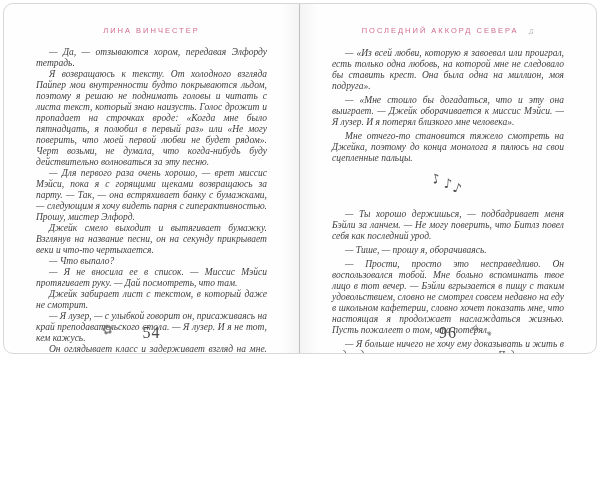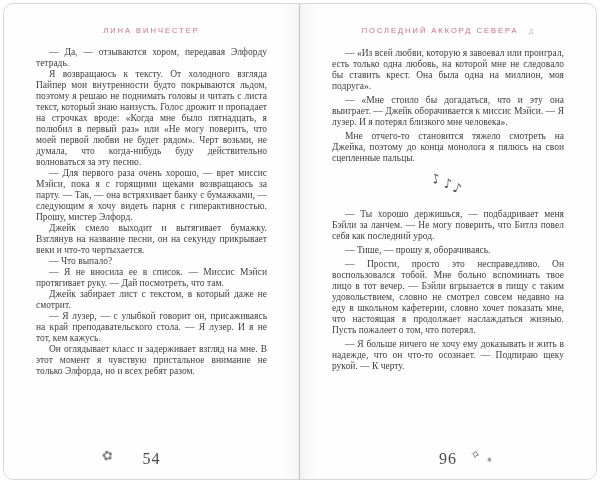--- a/index.html
+++ b/index.html
@@ -6,21 +6,21 @@
   html, body { width: 600px; height: 483px; }
   body {
     background: #ffffff;
     font-family: "Liberation Serif", serif;
     position: relative;
     overflow: hidden;
   }
   .spread {
     position: absolute;
     left: 3px; top: 3px;
-    width: 594px; height: 477px;
+    width: 594px; height: 351px;
     background: #fffefe;
     border: 1px solid #d8d8d8;
     border-radius: 10px;
     display: flex;
     overflow: hidden;
   }
   .page {
     position: relative;
     width: 50%;
     height: 100%;
@@ -52,20 +52,21 @@
     color: #a9a2a6;
     vertical-align: -1px;
     letter-spacing: 0;
   }
   .page-body {
     font-size: 9.5px;
     line-height: 11px;
     color: var(--ink, #3e3e3e);
     text-align: justify;
     hyphens: auto;
+    font-style: italic;
     -webkit-hyphens: auto;
   }
   .page-body p { text-indent: 13px; }
   .page-right .page-body p { margin-bottom: 3px; }
   .scene-break {
     text-align: center;
     margin: 10px 0 9px 0;
     text-indent: 0;
     height: 26px;
   }

